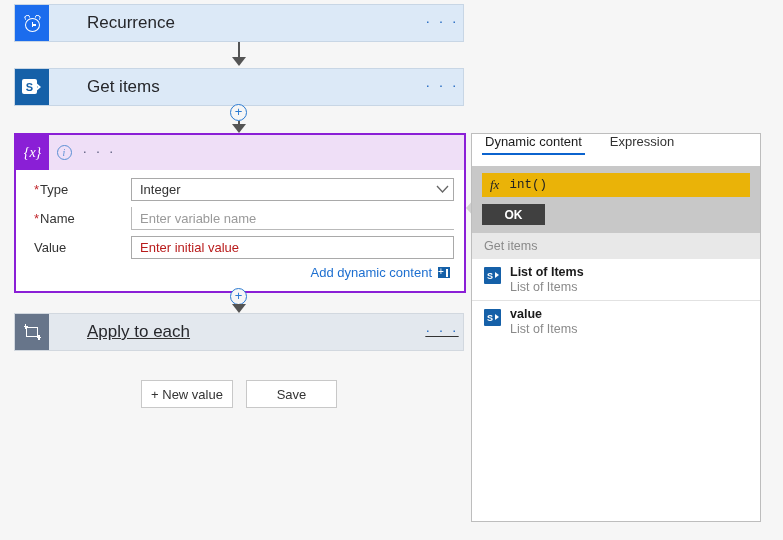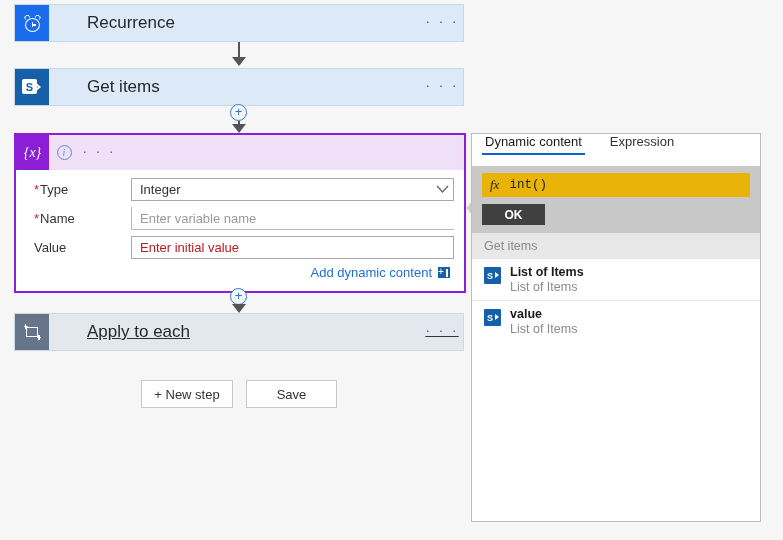--- a/index.html
+++ b/index.html
@@ -274,21 +274,21 @@
           <div class="nn"></div>
           <div class="nn2"></div>
           <div class="mm"></div>
           <div class="mm2"></div>
       </div>
     </div>
     <div class="title">Apply to each</div>
     <div class="dots">· · ·</div>
   </div>
 
-  <div class="btn" id="btn-newstep">+ New step</div>
+  <div class="btn" id="btn-newstep">+ New value</div>
   <div class="btn" id="btn-save">Save</div>
 </div>
 
 <div id="panel">
   <div id="panel-tabs">
     <div class="ptab active">Dynamic content</div>
     <div class="ptab">Expression</div>
   </div>
 
   <div id="expr-area">

